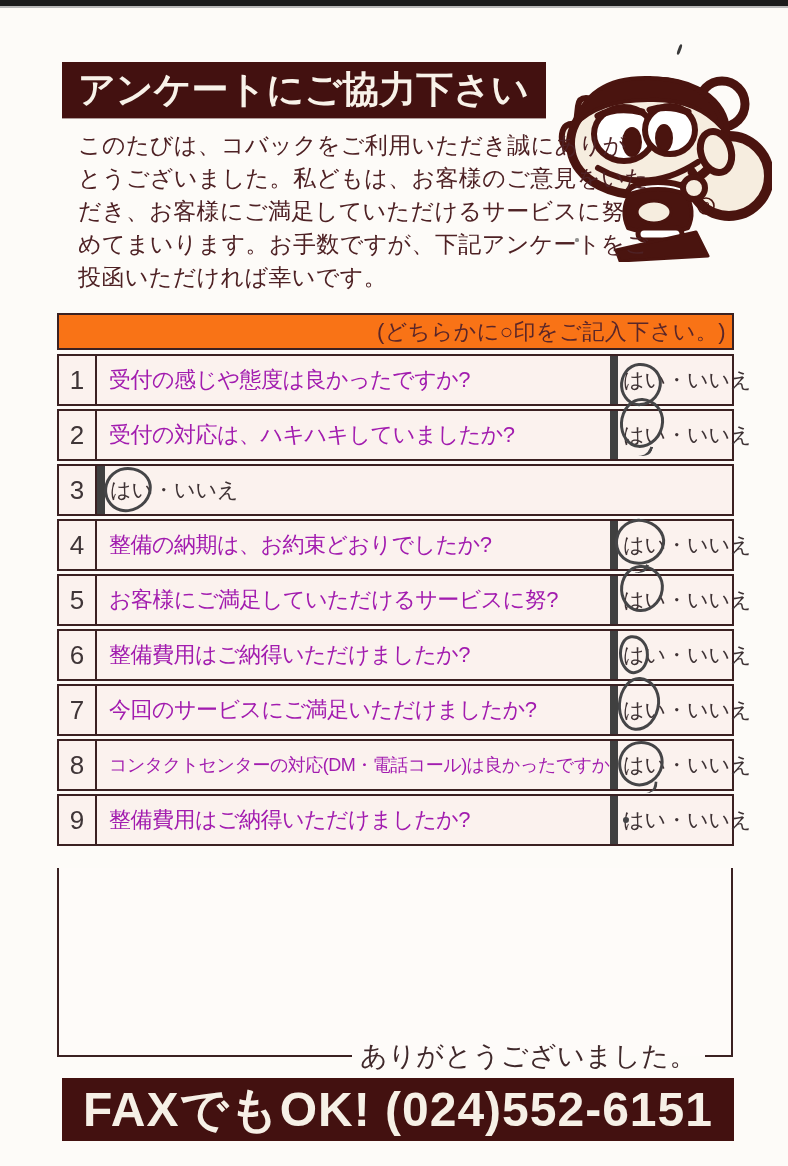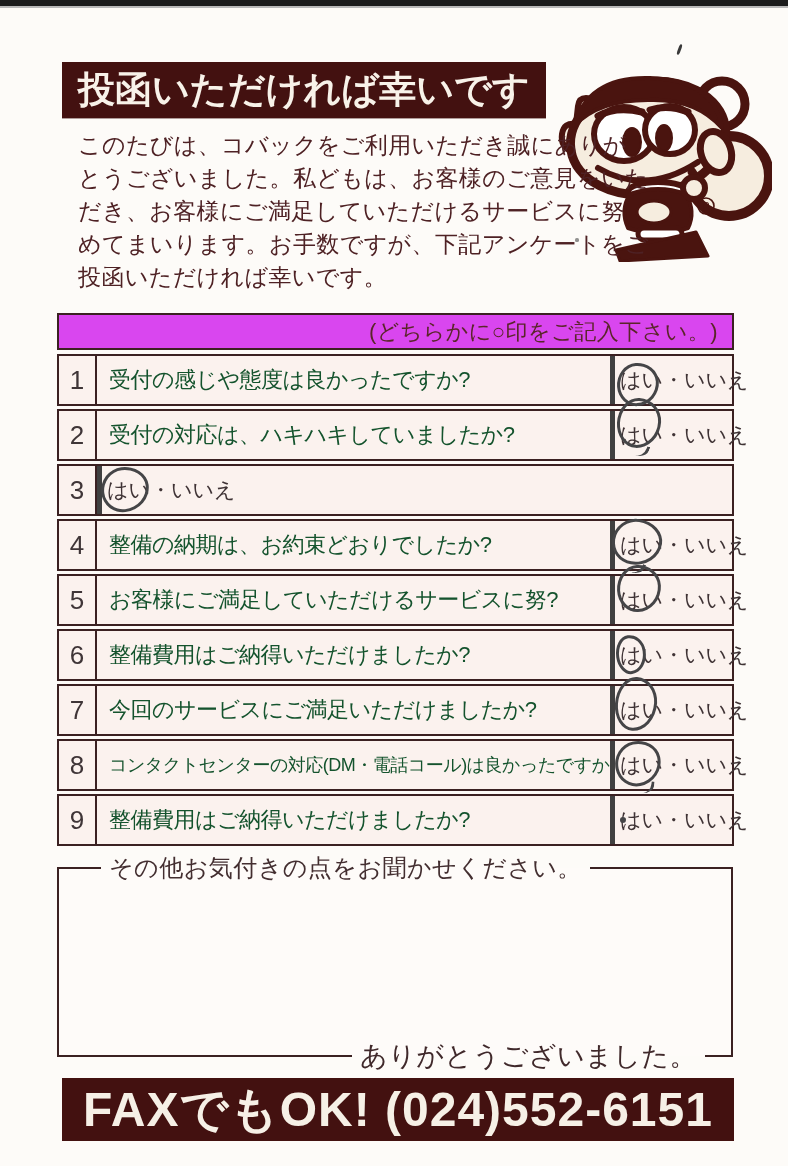--- a/index.html
+++ b/index.html
@@ -27,40 +27,40 @@
     color:#f8f2e9; font-size:37px; font-weight:bold; letter-spacing:0px; white-space:nowrap;
   }
 
   
   .intro { position:absolute; left:46px; top:129px; width:520px; color:#4e2124; }
   .intro .line { font-size:23px; line-height:33px; white-space:nowrap; letter-spacing:.4px;margin-left:32px; }
 
   
   .survey { position:absolute; left:57px; top:313px; width:677px; }
   .instr-row {
-    height:37px; border:2px solid #3b2122; background:#d946ef;
-    display:flex; align-items:center; justify-content:flex-end; padding-right:14px;
+    height:37px; border:2px solid #3b2122; background:#f97316;
+    display:flex; align-items:center; justify-content:flex-end; padding-right:6px;
     margin-bottom:4px;
   }
   .instr-row span { color:#5a2629; font-size:22px; letter-spacing:.5px; white-space:nowrap; }
   .t-row {
     height:52px; border:2px solid #3b2122; background:#fbf2ee;
     display:flex; align-items:stretch; margin-bottom:3px;
   }
   .t-row .num {
     width:38px; border-right:2px solid #3b2122; display:flex; align-items:center;
     justify-content:center; font-size:26px; color:#3f3537;
   }
   .t-row .q {
     flex:1; display:flex; align-items:center; padding-left:12px;
-    font-size:22px; color:#14532d; letter-spacing:-0.5px; white-space:nowrap; overflow:hidden;
+    font-size:22px; color:#a21caf; letter-spacing:-0.5px; white-space:nowrap; overflow:hidden;
   }
   .t-row.small-q .q { font-size:18px; }
   .t-row .a {
-    width:122px; border-left:5px solid #404040; display:flex; align-items:center;
+    width:122px; border-left:8px solid #404040; display:flex; align-items:center;
     padding-left:5px; position:relative; font-size:21px; color:#3f3335; white-space:nowrap;
   }
   
   .pen-circle {
     position:absolute; border:3px solid #454547; pointer-events:none;
     border-radius:48% 52% 55% 45% / 52% 46% 54% 48%; z-index:3;
   }
   .t-row:nth-of-type(1) .pen-circle { left:3px;  top:6px;   width:44px; height:38px; transform:rotate(5deg); }
   .t-row:nth-of-type(2) .pen-circle { left:2px;  top:7px;   width:42px; height:43px; transform:rotate(-4deg); }
   .t-row:nth-of-type(3) .pen-circle { left:2px;  top:-13px; width:44px; height:50px; transform:rotate(3deg); }
@@ -111,21 +111,21 @@
 <body>
 
 <div class="page">
 
   <div class="scan-edge-top"></div>
   <div class="speck tick" style="left:678px; top:44px;"></div>
   <div class="speck dot1" style="left:575px; top:238px;"></div>
   <div class="speck dot2" style="left:113px; top:526px;"></div>
 
   <div class="title-banner">
-    <h1>投函いただければ幸いです</h1>
+    <h1>アンケートにご協力下さい</h1>
   </div>
 
   <svg class="mascot" viewBox="0 0 226 198">
     <g stroke="#4a140f" stroke-linecap="round" stroke-linejoin="round">
 
       <circle cx="176" cy="40" r="23" fill="#fdfbf8" stroke-width="9"></circle>
       <circle cx="183" cy="112" r="40" fill="#f6eddf" stroke-width="10"></circle>
       <path d="M150,60 Q168,72 160,95" fill="none" stroke-width="9"></path>
 
       <path d="M28,88 q-14,-4 -12,-18 q2,-12 14,-10 l2,-18 q1,-8 8,-8 q7,0 7,9 l0,16 q14,2 16,16 q2,16 -14,20 z" fill="#f6eddf" stroke-width="6"></path>
@@ -252,25 +252,20 @@
       <div class="num">9</div>
       <div class="q">整備費用はご納得いただけましたか?</div>
       <div class="a">
         <span>はい・いいえ</span>
         <span class="pen-circle"></span>
       </div>
     </div>
   </div>
 
   <div class="comment-box">
-    <div class="cb-topline">
-      <div class="rule short-l"></div>
-      <span class="cb-label">その他お気付きの点をお聞かせください。</span>
-      <div class="rule grow"></div>
-    </div>
     <div class="comment-input"></div>
     <div class="cb-bottomline">
       <div class="rule grow"></div>
       <span class="cb-thanks">ありがとうございました。</span>
       <div class="rule short-r"></div>
     </div>
   </div>
 
   <div class="fax-banner">
     <span>FAXでもOK! (024)552-6151</span>

